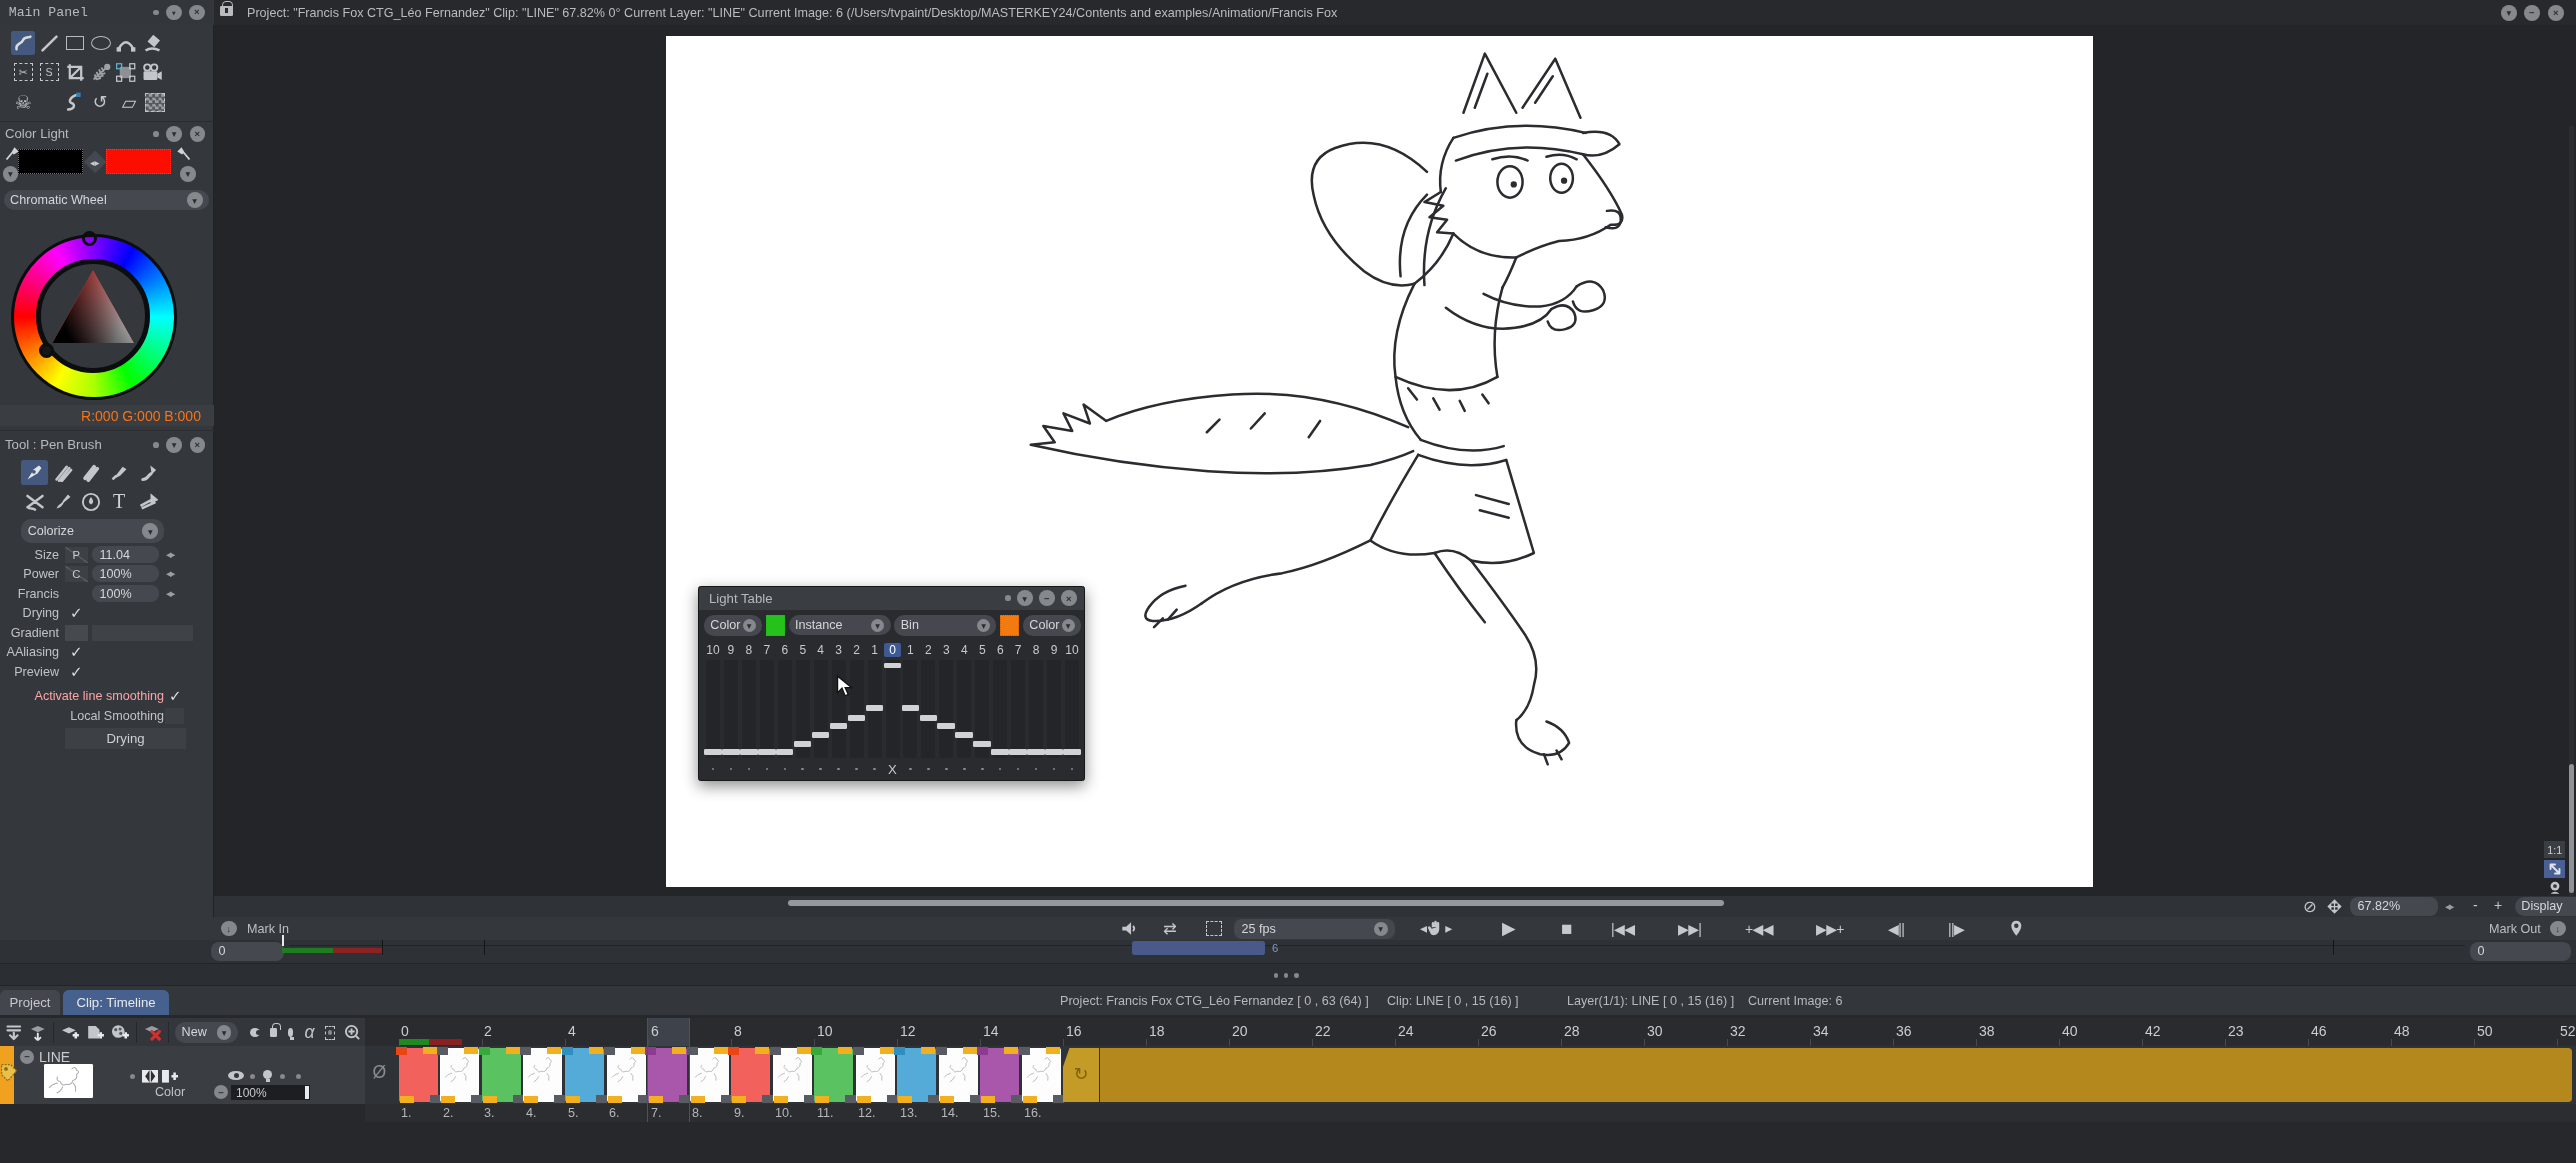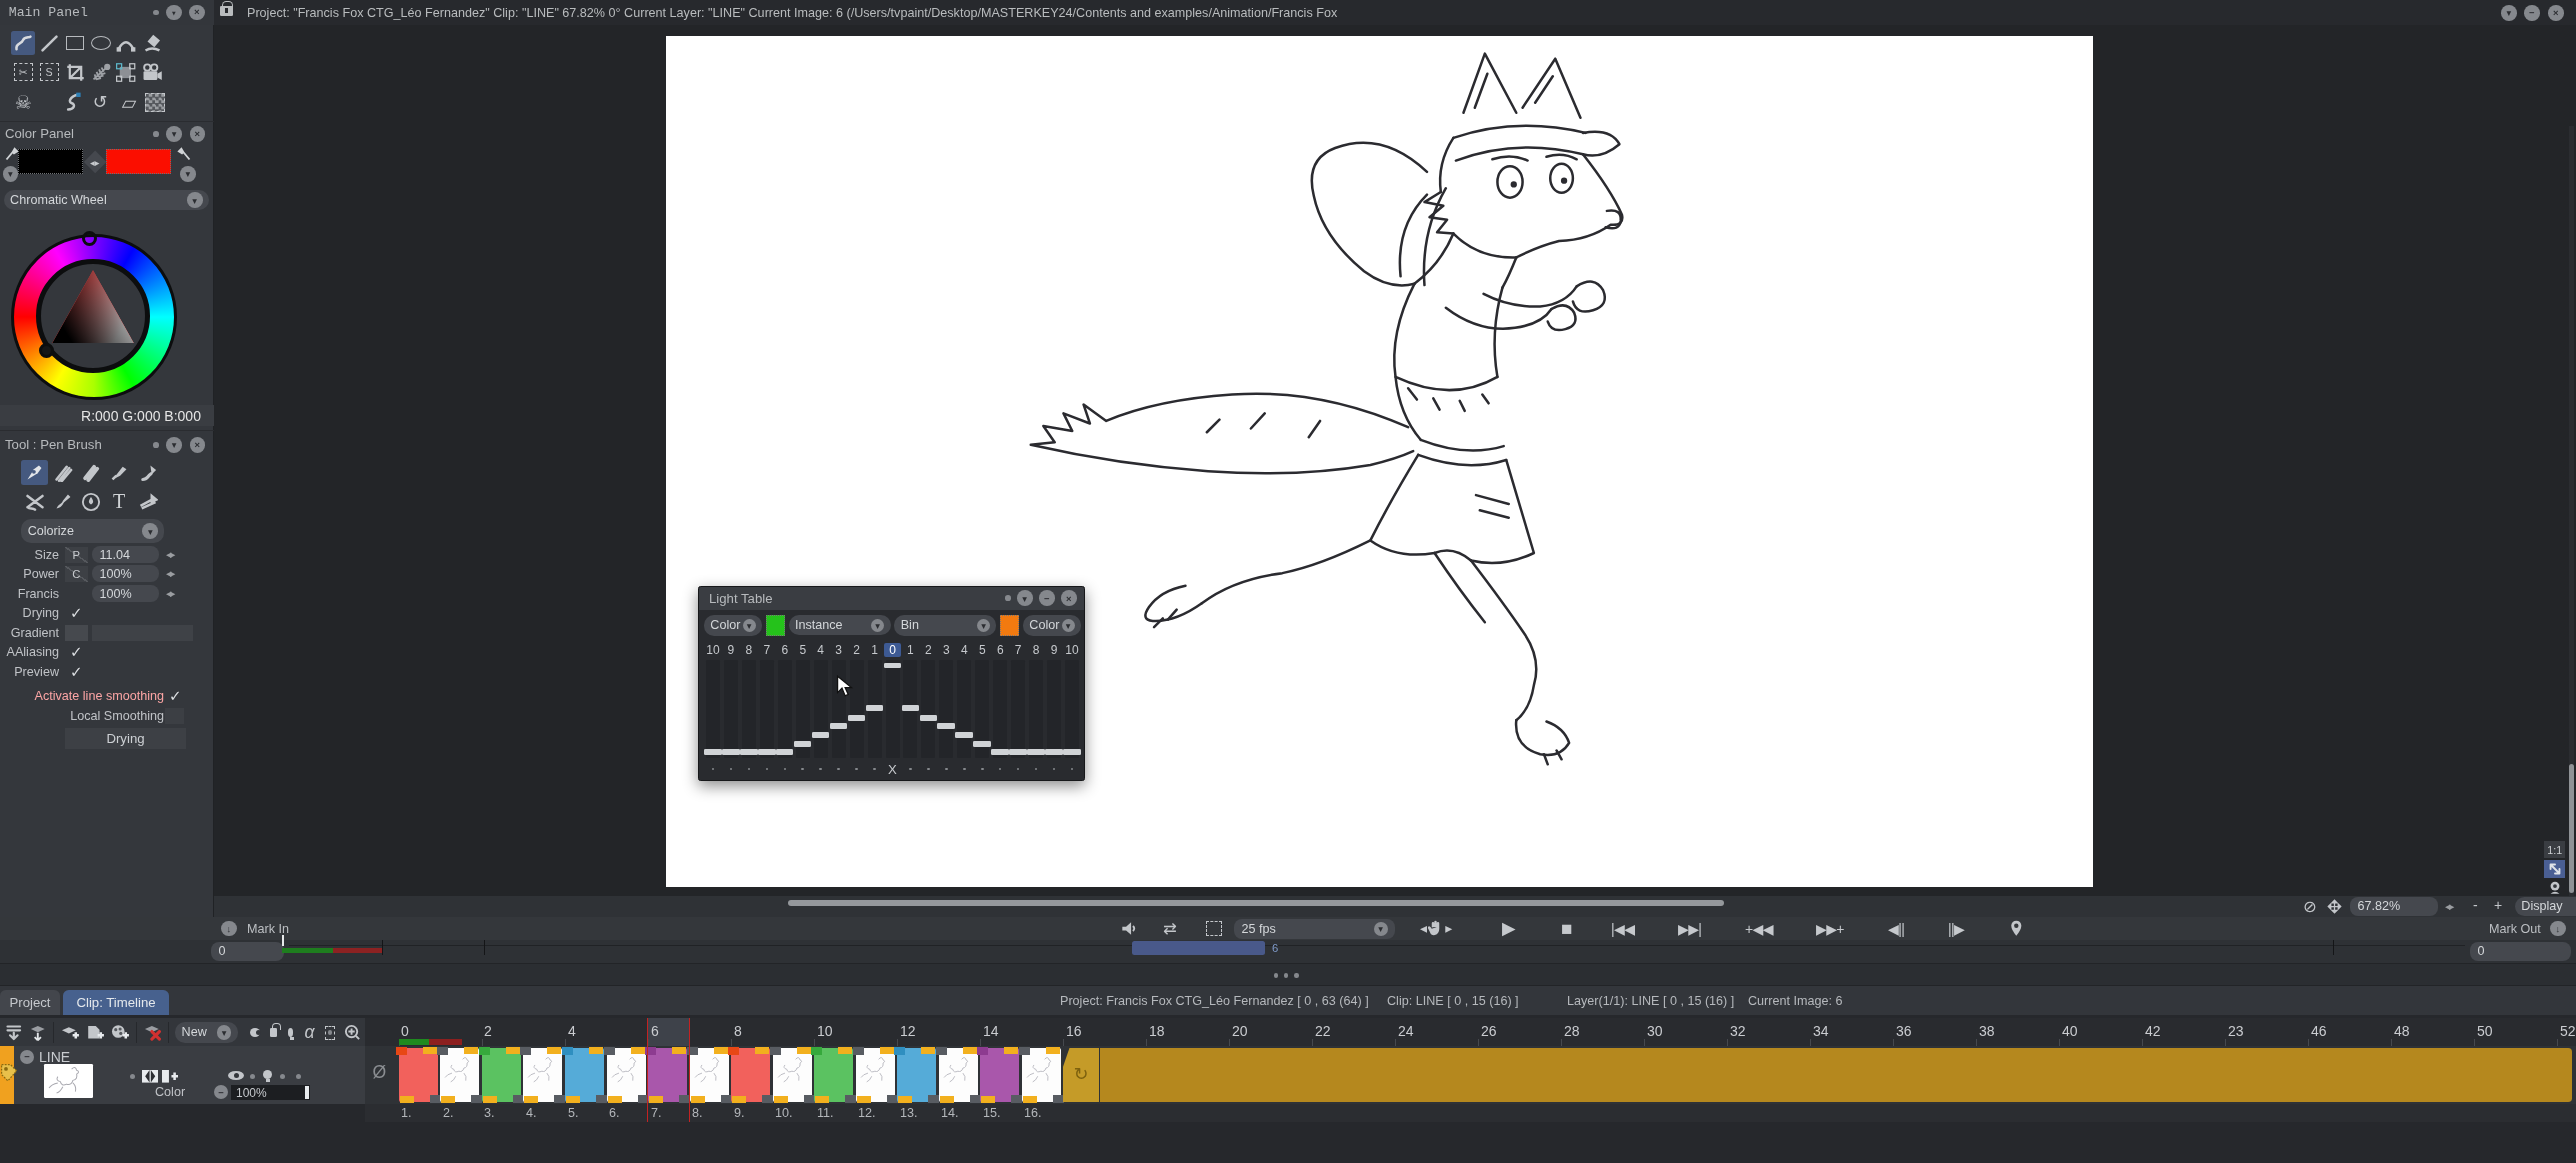--- a/index.html
+++ b/index.html
@@ -49,21 +49,21 @@
   .dropper{font-size:14px;color:#d0d3d6;transform:rotate(0deg);}
 
   #wheel{position:absolute;left:10.7px;top:209px;width:166px;height:166px;border-radius:50%;
          background:conic-gradient(from -90deg,#ff0000,#ff00ff 60deg,#8000ff 90deg,#0000ff 120deg,
                     #00ffff 180deg,#00ff00 240deg,#aaff00 270deg,#ffff00 300deg,#ff8000 330deg,#ff0000 360deg);
          border:3.8px solid #0c0d0e;}
   #wheel-hole{position:absolute;left:22px;top:22px;width:114px;height:114px;border-radius:50%;background:#34373c;
               border:5px solid #0c0d0e;}
   .wheel-sel{position:absolute;width:15px;height:15px;border-radius:50%;border:3.1px solid #0c0d0e;background:transparent;}
   #rgb-strip{position:absolute;left:0;top:380px;width:246px;height:21.4px;background:#3a3d42;
-             display:flex;align-items:center;justify-content:center;font-size:14px;color:#e5e5e5;padding-left:36px;}
+             display:flex;align-items:center;justify-content:center;font-size:14px;color:#f97316;padding-left:36px;}
 
   .brush-cell{position:absolute;width:26.4px;height:25px;display:flex;align-items:center;justify-content:center;}
   .brush-cell.sel{background:#45597f;border-radius:2.5px;}
   .prow{position:absolute;left:0;width:214px;height:17.6px;display:flex;align-items:center;}
   .plabel{position:absolute;right:155px;font-size:12.6px;color:#c0c3c7;}
   .pbadge{position:absolute;left:65px;width:22.6px;height:16.4px;background:#3d4045;color:#c7cace;
           font-size:11.3px;display:flex;align-items:center;justify-content:center;
           background-image:linear-gradient(to top right,transparent 47%,#55585d 47%,#55585d 53%,transparent 53%);}
   .pfield{position:absolute;left:92px;width:67px;height:17px;}
 
@@ -222,21 +222,21 @@
     </div>
     <div class="tool-cell" style="left:88px;top:65px;font-size:17.6px">↺</div>
     <div class="tool-cell" style="left:117px;top:65px;font-size:19px">▱</div>
     <div class="tool-cell" style="left:143px;top:65px">
         <span class="dash-box checker" style="width:20px;height:19px"></span>
       </div>
 
     <div class="hr-div" style="top:96px"></div>
 
     <div class="sec-head" style="top:98px">
-      <span class="ptitle" style="margin-left:5px">Color Panel</span>
+      <span class="ptitle" style="margin-left:5px">Color Light</span>
       <span class="head-icons">
         <span class="sm-dot"></span>
         <span class="circ-btn">▾</span>
         <span class="circ-btn">×</span>
       </span>
     </div>
 
     <div class="abs" style="left:0;top:121px;width:214px;height:42px">
       <span class="dropper abs" style="left:3.8px;top:1.3px">
         <svg width="15" height="15" viewBox="0 0 24 24">

